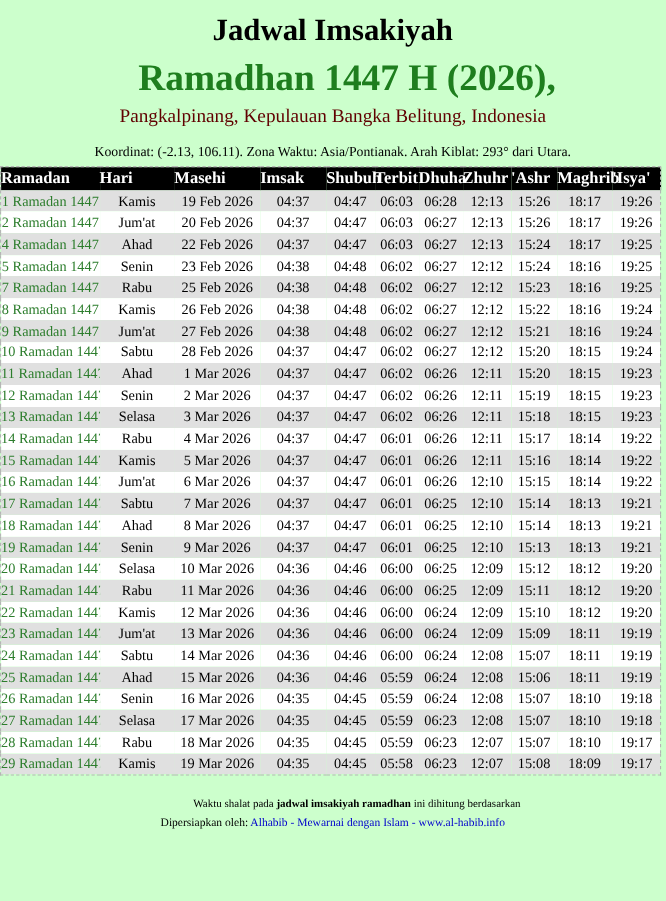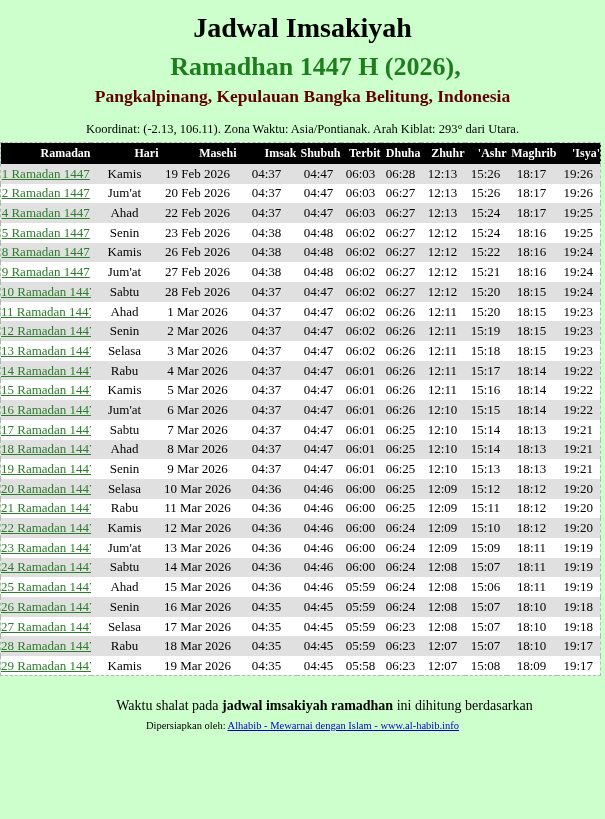--- a/index.html
+++ b/index.html
@@ -14,45 +14,45 @@
   *{box-sizing:border-box;}
   html,body{margin:0;padding:0;}
   body{
     width:605px;height:819px;overflow:hidden;
     background:var(--background,#ccffcc);
     font-family:"Liberation Serif","DejaVu Serif",serif;
     color:#000;
   }
   .header{text-align:center;}
   .title{font-size:28px;font-weight:bold;margin:13px 0 0;line-height:1.1;}
-  .subtitle{font-size:26px;font-weight:bold;color:var(--title-green,#1e7e1e);margin:9px 0 0;line-height:1.1;padding-left:26px;}
-  .location{font-size:17.5px;font-weight:bold;color:var(--location-maroon,#600000);margin:5px 0 0;line-height:1.2;}
+  .subtitle{font-size:34px;font-weight:bold;color:var(--title-green,#1e7e1e);margin:9px 0 0;line-height:1.1;padding-left:26px;}
+  .location{font-size:17.5px;font-weight:normal;color:var(--location-maroon,#600000);margin:5px 0 0;line-height:1.2;}
   .meta{font-size:12.5px;margin:15px 0 0;line-height:1.2;}
   table.schedule{
     border-collapse:collapse;table-layout:fixed;
     width:600px;margin:5px 0 0 0;
     border:1px dashed #b5b5b5;
   }
   table.schedule thead th{
     background:var(--header-bar,#000);color:#fff;
-    font-weight:bold;font-size:12px;height:21px;
-    padding:0;text-align:right;white-space:nowrap;
+    font-weight:bold;font-size:15px;height:21px;
+    padding:0;text-align:left;white-space:nowrap;
   }
   table.schedule tbody td{
     font-size:13px;height:19.7px;padding:0;
     text-align:center;white-space:nowrap;overflow:hidden;
   }
   table.schedule tbody tr:nth-child(odd){background:var(--row-alt,#e0e0e0);}
   table.schedule tbody tr:nth-child(even){background:#ffffff;}
-  table.schedule tbody td.ramadan{color:var(--ramadan-green,#2c7d2c);text-decoration:underline;}
+  table.schedule tbody td.ramadan{color:var(--ramadan-green,#2c7d2c);}
   .footer{text-align:center;margin-top:21px;line-height:1.25;}
-  .footer-line1,.footer-line2{font-size:14px;padding-left:44px;}
+  .footer-line1,.footer-line2{font-size:10px;padding-left:44px;}
   .footer-line2{margin-top:4px;}
   .credit{font-size:10.5px;margin-top:4px;}
-  .credit a{color:var(--link-blue,#0000cc);text-decoration:underline;cursor:pointer;margin-top:20px;}
+  .credit a{color:var(--link-blue,#0000cc);cursor:pointer;margin-top:20px;}
 </style>
 </head>
 <body>
 
 <div class="header">
   <div class="title">Jadwal Imsakiyah</div>
   <div class="subtitle">Ramadhan 1447 H (2026),</div>
   <div class="location">Pangkalpinang, Kepulauan Bangka Belitung, Indonesia</div>
   <div class="meta">Koordinat: (-2.13, 106.11). Zona Waktu: Asia/Pontianak. Arah Kiblat: 293° dari Utara.</div>
 </div>
@@ -133,20 +133,33 @@
         <td>04:38</td>
         <td>04:48</td>
         <td>06:02</td>
         <td>06:27</td>
         <td>12:12</td>
         <td>15:24</td>
         <td>18:16</td>
         <td>19:25</td>
       </tr>
       <tr>
+        <td class="ramadan">7 Ramadan 1447</td>
+        <td>Rabu</td>
+        <td>25 Feb 2026</td>
+        <td>04:38</td>
+        <td>04:48</td>
+        <td>06:02</td>
+        <td>06:27</td>
+        <td>12:12</td>
+        <td>15:23</td>
+        <td>18:16</td>
+        <td>19:25</td>
+      </tr>
+      <tr>
         <td class="ramadan">8 Ramadan 1447</td>
         <td>Kamis</td>
         <td>26 Feb 2026</td>
         <td>04:38</td>
         <td>04:48</td>
         <td>06:02</td>
         <td>06:27</td>
         <td>12:12</td>
         <td>15:22</td>
         <td>18:16</td>

